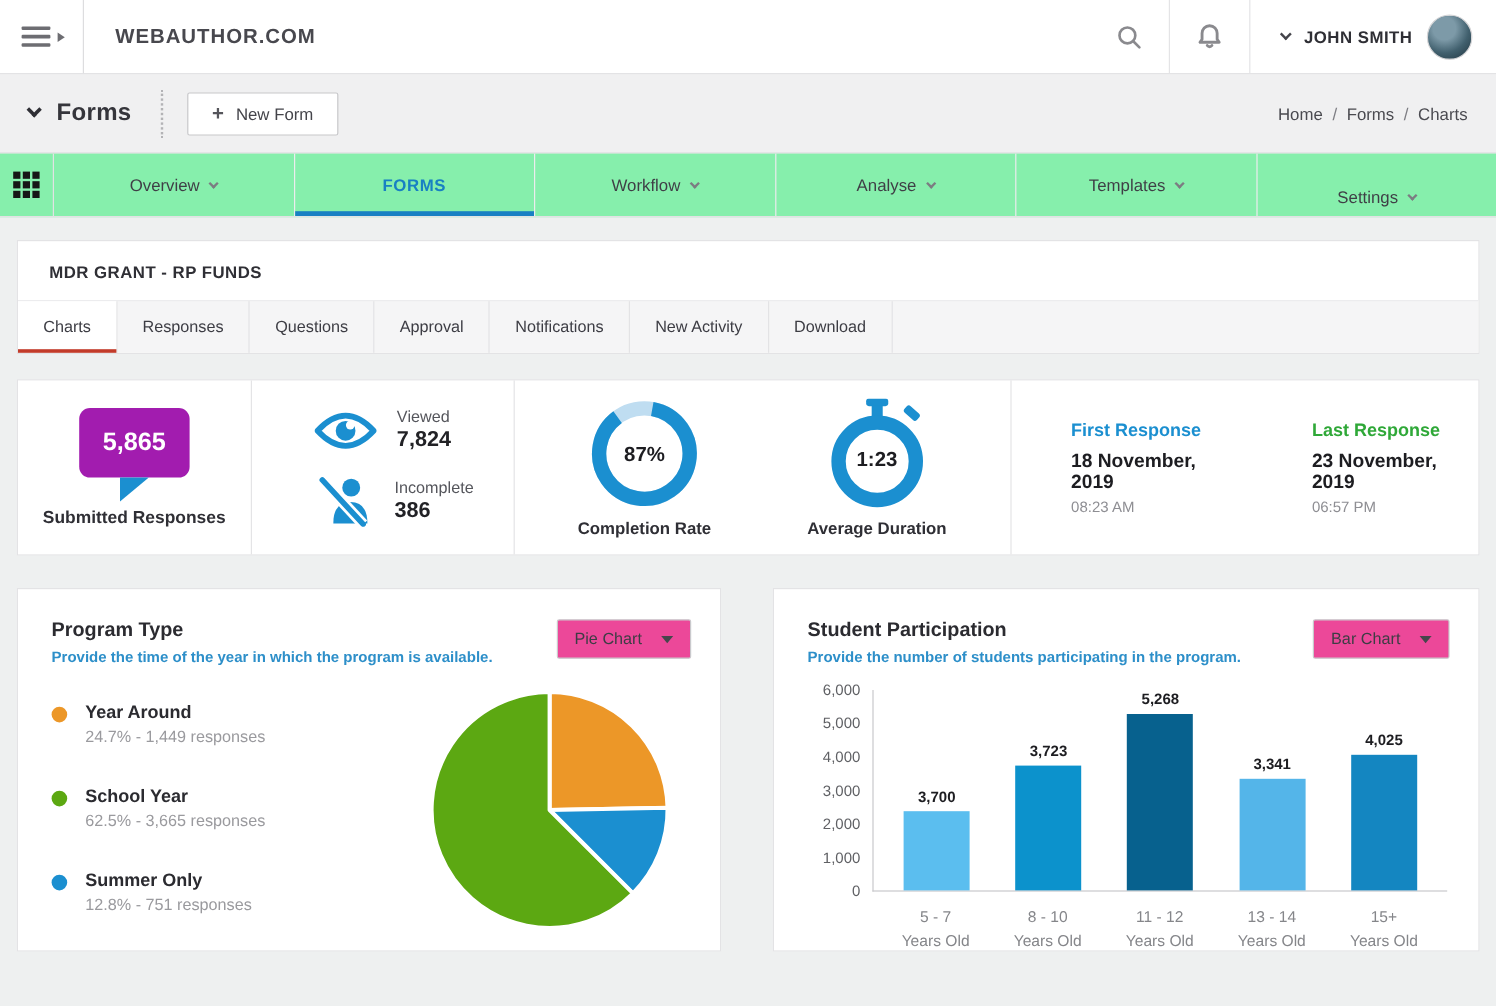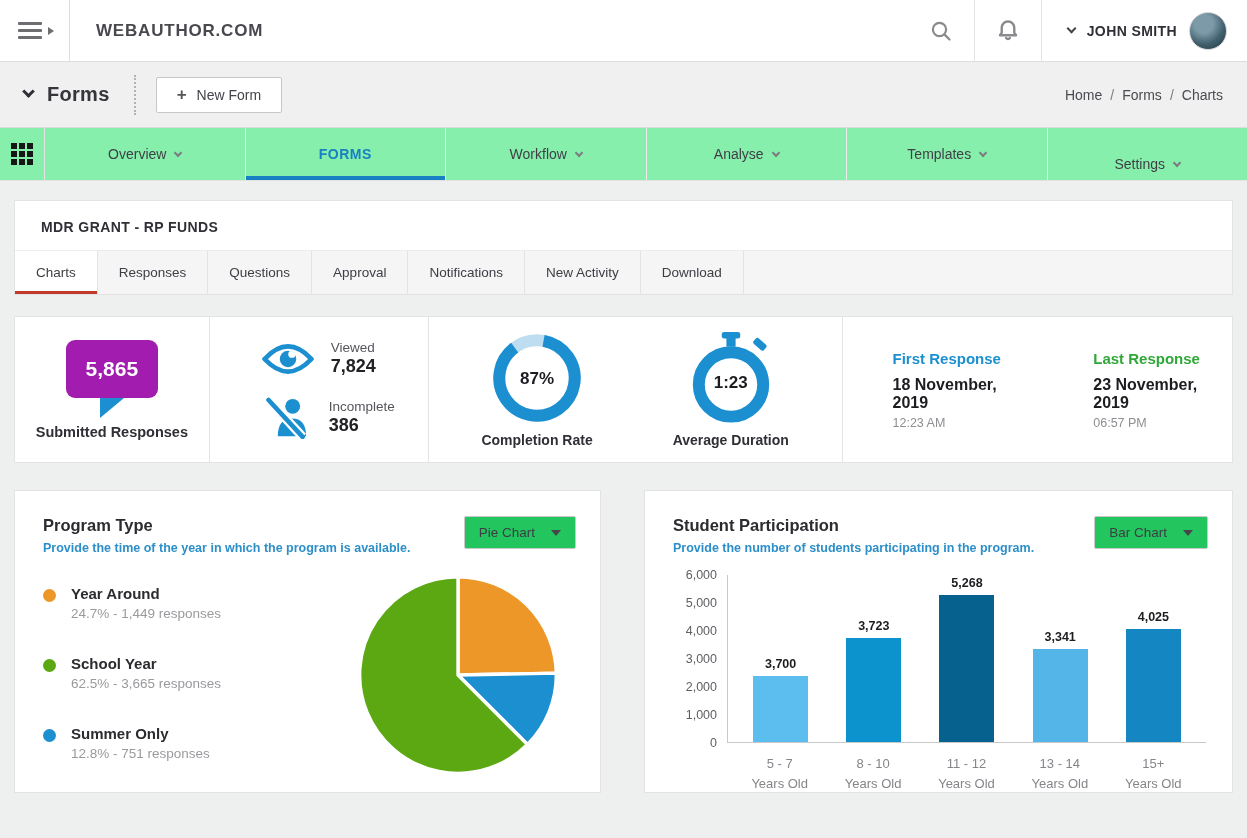--- a/index.html
+++ b/index.html
@@ -78,21 +78,21 @@
   .resp-date { font-size: 16px; font-weight: bold; color: #1d1d21; margin-top: 9px; }
   .resp-time { font-size: 12.5px; color: #8e8e93; margin-top: 4px; }
   
   .charts-row { display: flex; justify-content: space-between; gap: 43px; margin-top: 27px; }
   .chart-card { height: 303px; }
   .card-left { width: 587px; }
   .card-right { flex: 1; }
   .chart-header { display: flex; justify-content: space-between; align-items: flex-start; padding: 25px 24px 8px 28px; }
   .chart-title { font-size: 16.5px; font-weight: bold; color: #2b2b30; }
   .chart-sub { font-size: 12.5px; font-weight: bold; color: #2d8fc9; margin-top: 6px; }
-  .select-btn { border: 1px solid #c9c9cc; background: #22c55e; border-radius: 2px; padding: 8px 14px; font-size: 13.5px; color: #3d3d44; display: flex; align-items: center; gap: 16px; cursor: pointer; white-space: nowrap; }
+  .select-btn { border: 1px solid #c9c9cc; background: #ec4899; border-radius: 2px; padding: 8px 14px; font-size: 13.5px; color: #3d3d44; display: flex; align-items: center; gap: 16px; cursor: pointer; white-space: nowrap; }
   .tri-down { width: 0; height: 0; border-left: 5px solid transparent; border-right: 5px solid transparent; border-top: 6px solid #46464c; }
   
   .pie-body { display: flex; align-items: flex-start; }
   .legend { list-style: none; margin: 22px 0 0 28px; display: flex; flex-direction: column; gap: 34px; flex: 1; }
   .legend li { display: flex; gap: 15px; }
   .dot { width: 13px; height: 13px; border-radius: 50%; margin-top: 4px; flex: none; }
   .leg-label { font-size: 15px; font-weight: bold; color: #2b2b30; }
   .leg-detail { font-size: 13.5px; color: #9a9a9e; margin-top: 4px; }
   .pie-svg { margin: 6px 36px 0 0; }
   
@@ -272,21 +272,21 @@
           <span class="center-txt watch-txt">1:23</span>
         </div>
         <div class="ring-label">Average Duration</div>
       </div>
     </div>
 
     <div class="stat-sec sec-resp">
       <div class="resp-col">
         <span class="resp-label" style="color:#1B8FD0;">First Response</span>
         <span class="resp-date">18 November, 2019</span>
-        <span class="resp-time">12:23 AM</span>
+        <span class="resp-time">08:23 AM</span>
       </div>
       <div class="resp-col">
         <span class="resp-label" style="color:#2FA838;">Last Response</span>
         <span class="resp-date">23 November, 2019</span>
         <span class="resp-time">06:57 PM</span>
       </div>
     </div>
   </div>
 
   <div class="charts-row">

